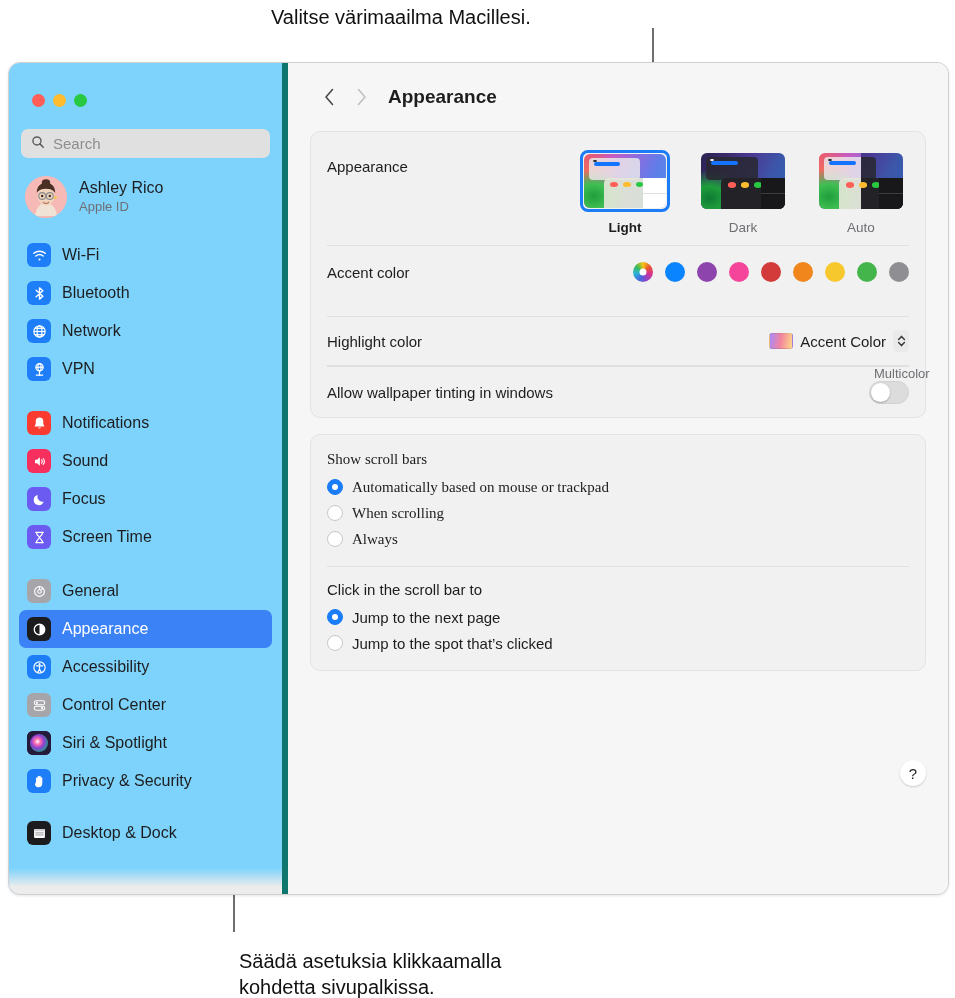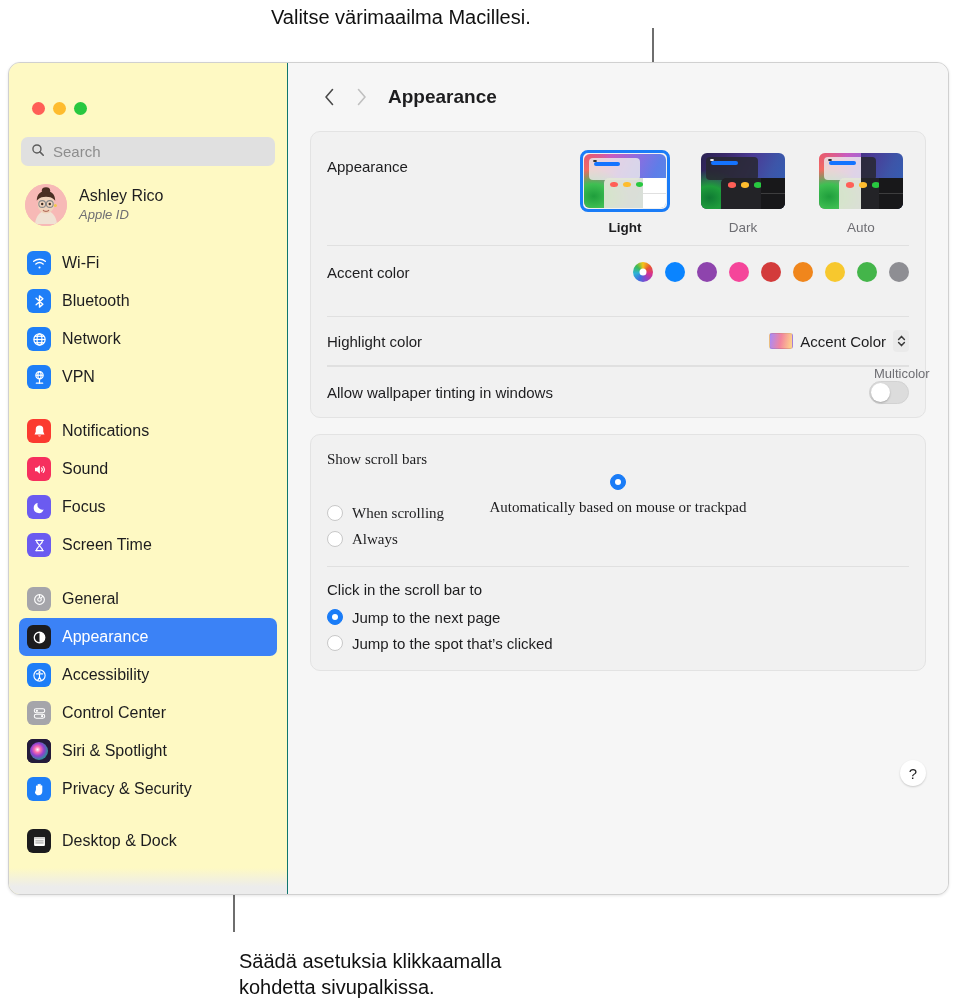--- a/index.html
+++ b/index.html
@@ -30,25 +30,25 @@
     background:#ececec;
     border:1px solid #d0d0d0;
     border-radius:12px;
     overflow:hidden;
     box-shadow:0 1px 3px rgba(0,0,0,.10);
     display:flex;
   }
   
   #sidebar{
     width:279px;height:100%;
-    background:#fef9c3;
+    background:#7dd3fc;
     box-sizing:border-box;
-    padding:16px 10px;
+    padding:8px 10px;
     position:relative;
-    border-right:1px solid #0f766e;
+    border-right:6px solid #0f766e;
     flex:0 0 279px;
   }
   #traffic{display:flex;gap:8px;padding:23px 0 0 13px;}
   .tl{width:13px;height:13px;border-radius:50%;}
   .tl.r{background:#ff5f57;}
   .tl.y{background:#febc2e;}
   .tl.g{background:#28c840;}
 
   #searchbox{
     margin:22px 2px 0 2px;height:29px;
@@ -58,21 +58,21 @@
   }
   #searchbox .ph{color:#8d8d8d;font-size:15px;}
 
   .accountrow{display:flex;align-items:center;gap:12px;margin:16px 0 0 6px;height:46px;}
   .avatar{
     width:42px;height:42px;border-radius:50%;
     background:#f6b8b6;position:relative;overflow:hidden;flex:0 0 42px;
   }
   .acct-text{display:flex;flex-direction:column;line-height:1.15;}
   .acct-name{font-size:16px;color:#1d1d1f;}
-  .acct-sub{font-size:13px;color:#6e6e73;margin-top:2px;font-style:italic;}
+  .acct-sub{font-size:13px;color:#6e6e73;margin-top:2px;}
 
   .familyrow{display:flex;align-items:center;gap:12px;margin:6px 0 0 6px;height:36px;}
   .fam-stack{position:relative;width:42px;height:30px;flex:0 0 42px;}
   .fam-stack span{position:absolute;top:2px;width:26px;height:26px;border-radius:50%;}
   .fam-label{font-size:16px;color:#1d1d1f;}
 
   .group{margin-top:16px;}
   .group.tight{margin-top:14px;}
   .item{
     display:flex;align-items:center;gap:11px;
@@ -605,21 +605,21 @@
           </div>
       </div>
 
     </div>
 
     <div class="card" style="margin-top:16px;padding:16px 0 14px 0;">
 
       <div style="padding:0 16px;font-family:Liberation Serif, serif;">
         <div class="sectionhead">Show scroll bars</div>
 
-        <div class="radiorow" style="margin-top:6px;flex-direction:column;">
+        <div class="radiorow" style="margin-top:6px;">
           <span class="radio on"></span>
           <span class="radiolabel">Automatically based on mouse or trackpad</span>
         </div>
         <div class="radiorow">
           <span class="radio"></span>
           <span class="radiolabel">When scrolling</span>
         </div>
         <div class="radiorow">
           <span class="radio"></span>
           <span class="radiolabel">Always</span>

